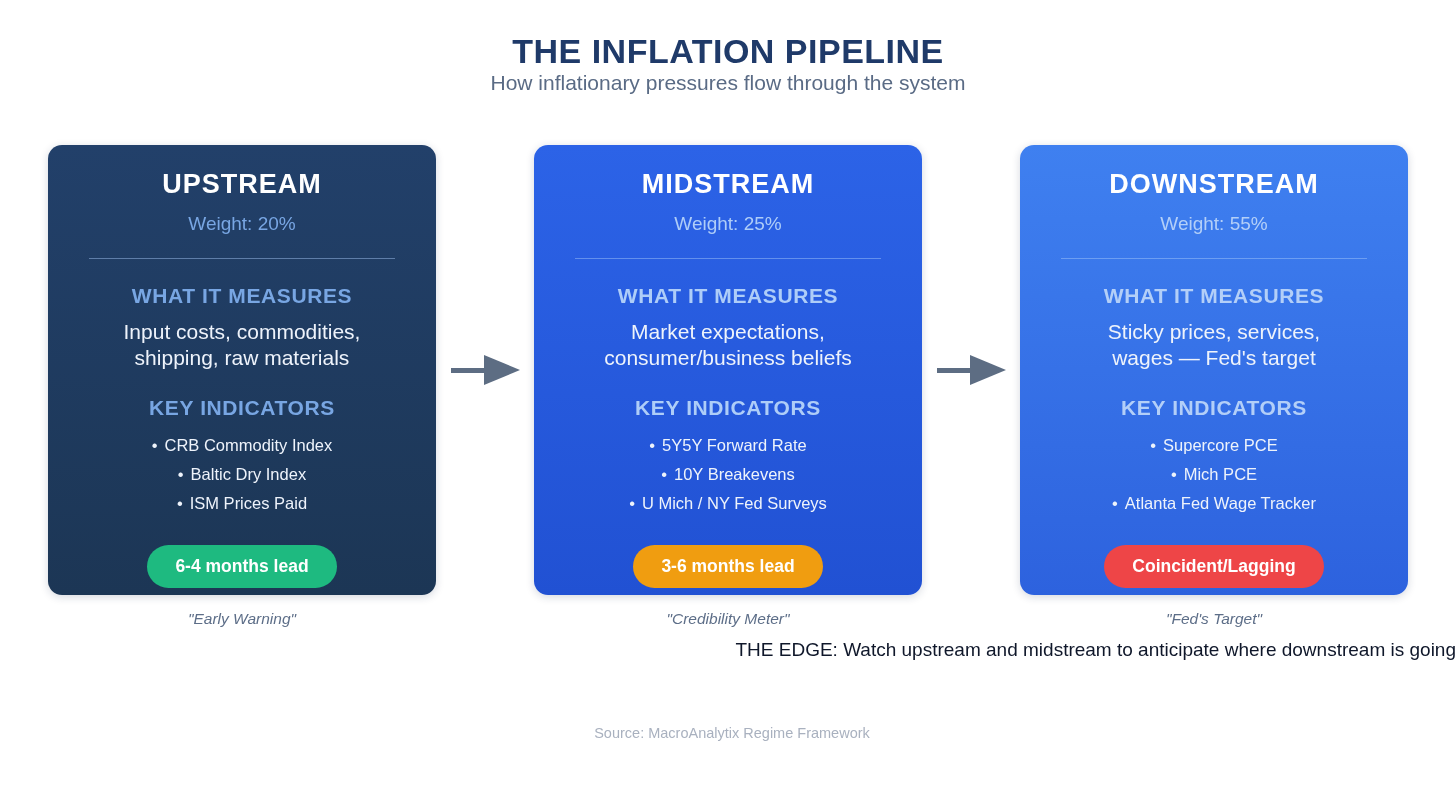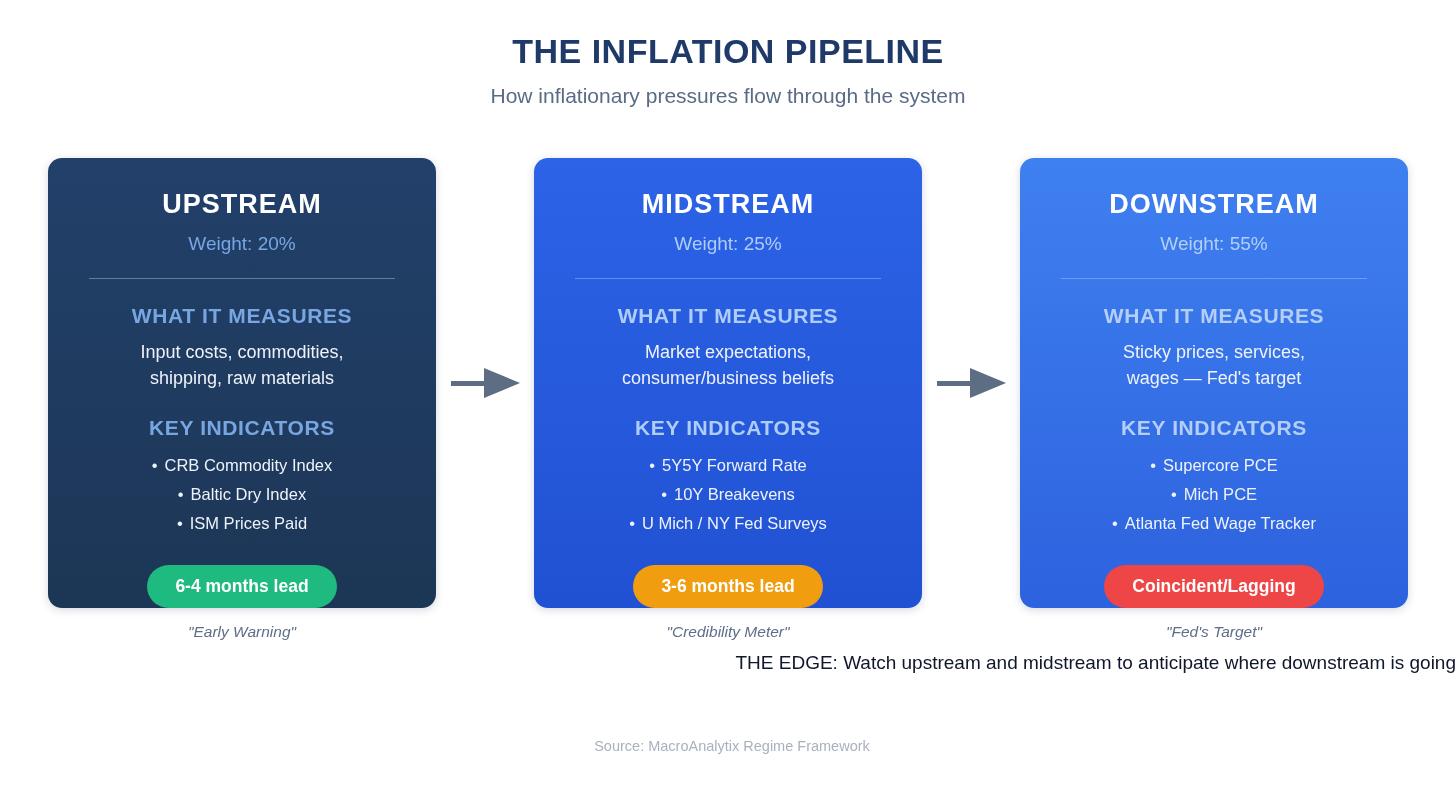--- a/index.html
+++ b/index.html
@@ -1,35 +1,35 @@
 <!DOCTYPE html>
 <html><head>
 <meta charset="utf-8">
 <style>
   * { margin:0; padding:0; box-sizing:border-box; }
   body { background:#ffffff; font-family:"Liberation Sans", sans-serif; }
   .canvas { width:1456px; height:809px; margin:0 auto; background:#ffffff; overflow:hidden; position:relative; }
 
   .header { text-align:center; padding-top:32px; }
   .title { font-size:34px; font-weight:bold; color:#1f3a69; letter-spacing:0.5px; }
-  .subtitle { font-size:21px; color:#5a6b85; margin-top:13px; }
+  .subtitle { font-size:21px; color:#5a6b85; }
 
   .pipeline { display:flex; justify-content:center; margin-top:50px; }
   .column { width:388px; }
   .card {
     height:450px; border-radius:14px;
     background:linear-gradient(180deg, var(--bg-top), var(--bg-bottom));
     color:#eef3fb; display:flex; flex-direction:column; align-items:center;
-    text-align:center; padding-top:31px; box-shadow:0 2px 8px rgba(20,40,80,0.18);
+    text-align:center; padding-top:24px; box-shadow:0 2px 8px rgba(20,40,80,0.18);
   }
   .card-title { font-size:27px; font-weight:bold; letter-spacing:1px; color:#ffffff; }
   .weight { margin-top:13px; font-size:19px; color:var(--accent); }
   .divider { width:79%; height:1px; background:rgba(170,205,250,0.45); margin-top:23px; }
   .sec-heading { margin-top:25px; font-size:21px; font-weight:bold; letter-spacing:0.6px; color:var(--accent); }
-  .measures { margin-top:11px; font-size:18px; line-height:26px; }
+  .measures { margin-top:11px; font-size:21px; line-height:26px; }
   .indicators { margin-top:11px; font-size:16.5px; }
   .ind-row { display:flex; justify-content:center; gap:7px; line-height:29px; }
   .badge {
     margin-top:27px; padding:11px 28px; border-radius:24px;
     font-size:17.5px; font-weight:bold; color:#ffffff; display:inline-block;
   }
   .caption { text-align:center; margin-top:15px; font-style:italic; font-size:15.5px; color:#5d6e88; }
 
   .arrow-cell { width:98px; height:450px; display:flex; align-items:center; justify-content:center; }
   .arrow { display:flex; align-items:center; }

